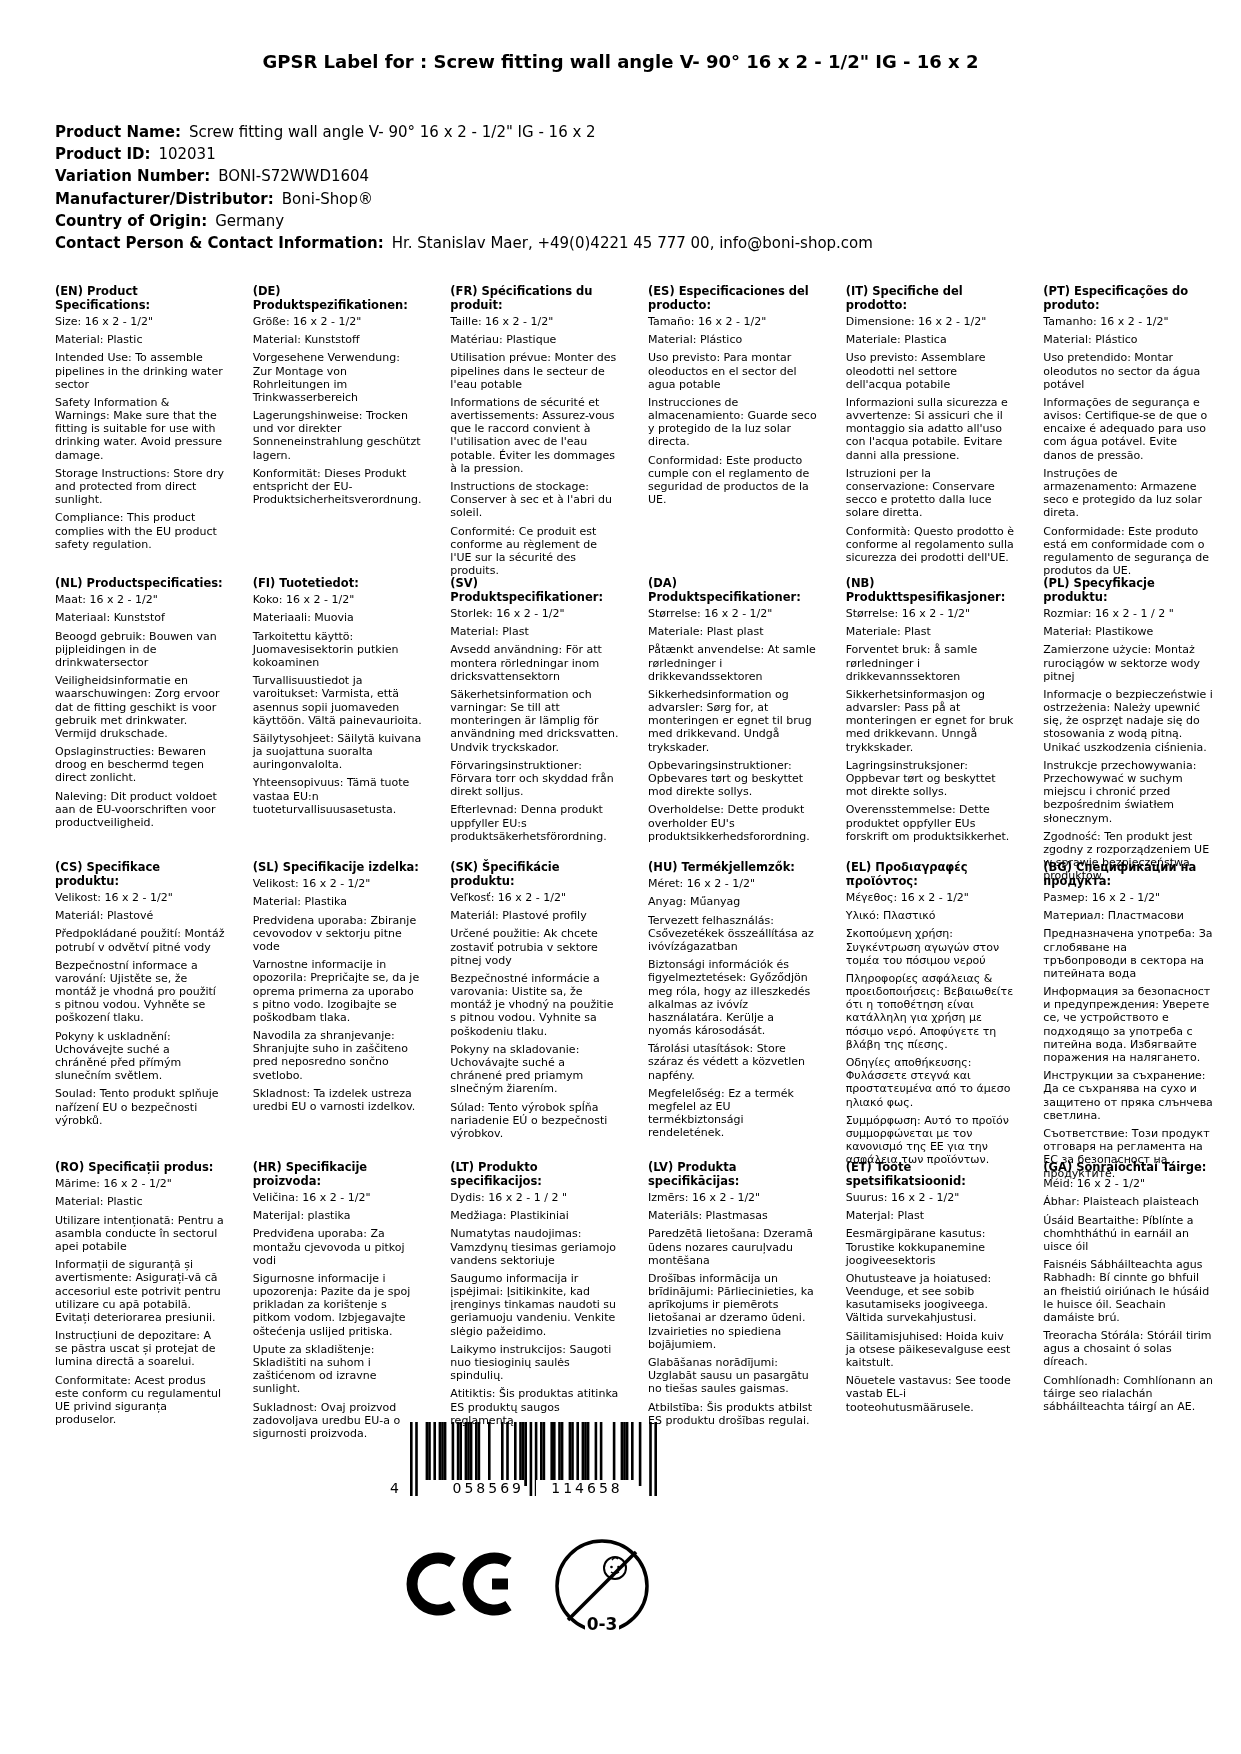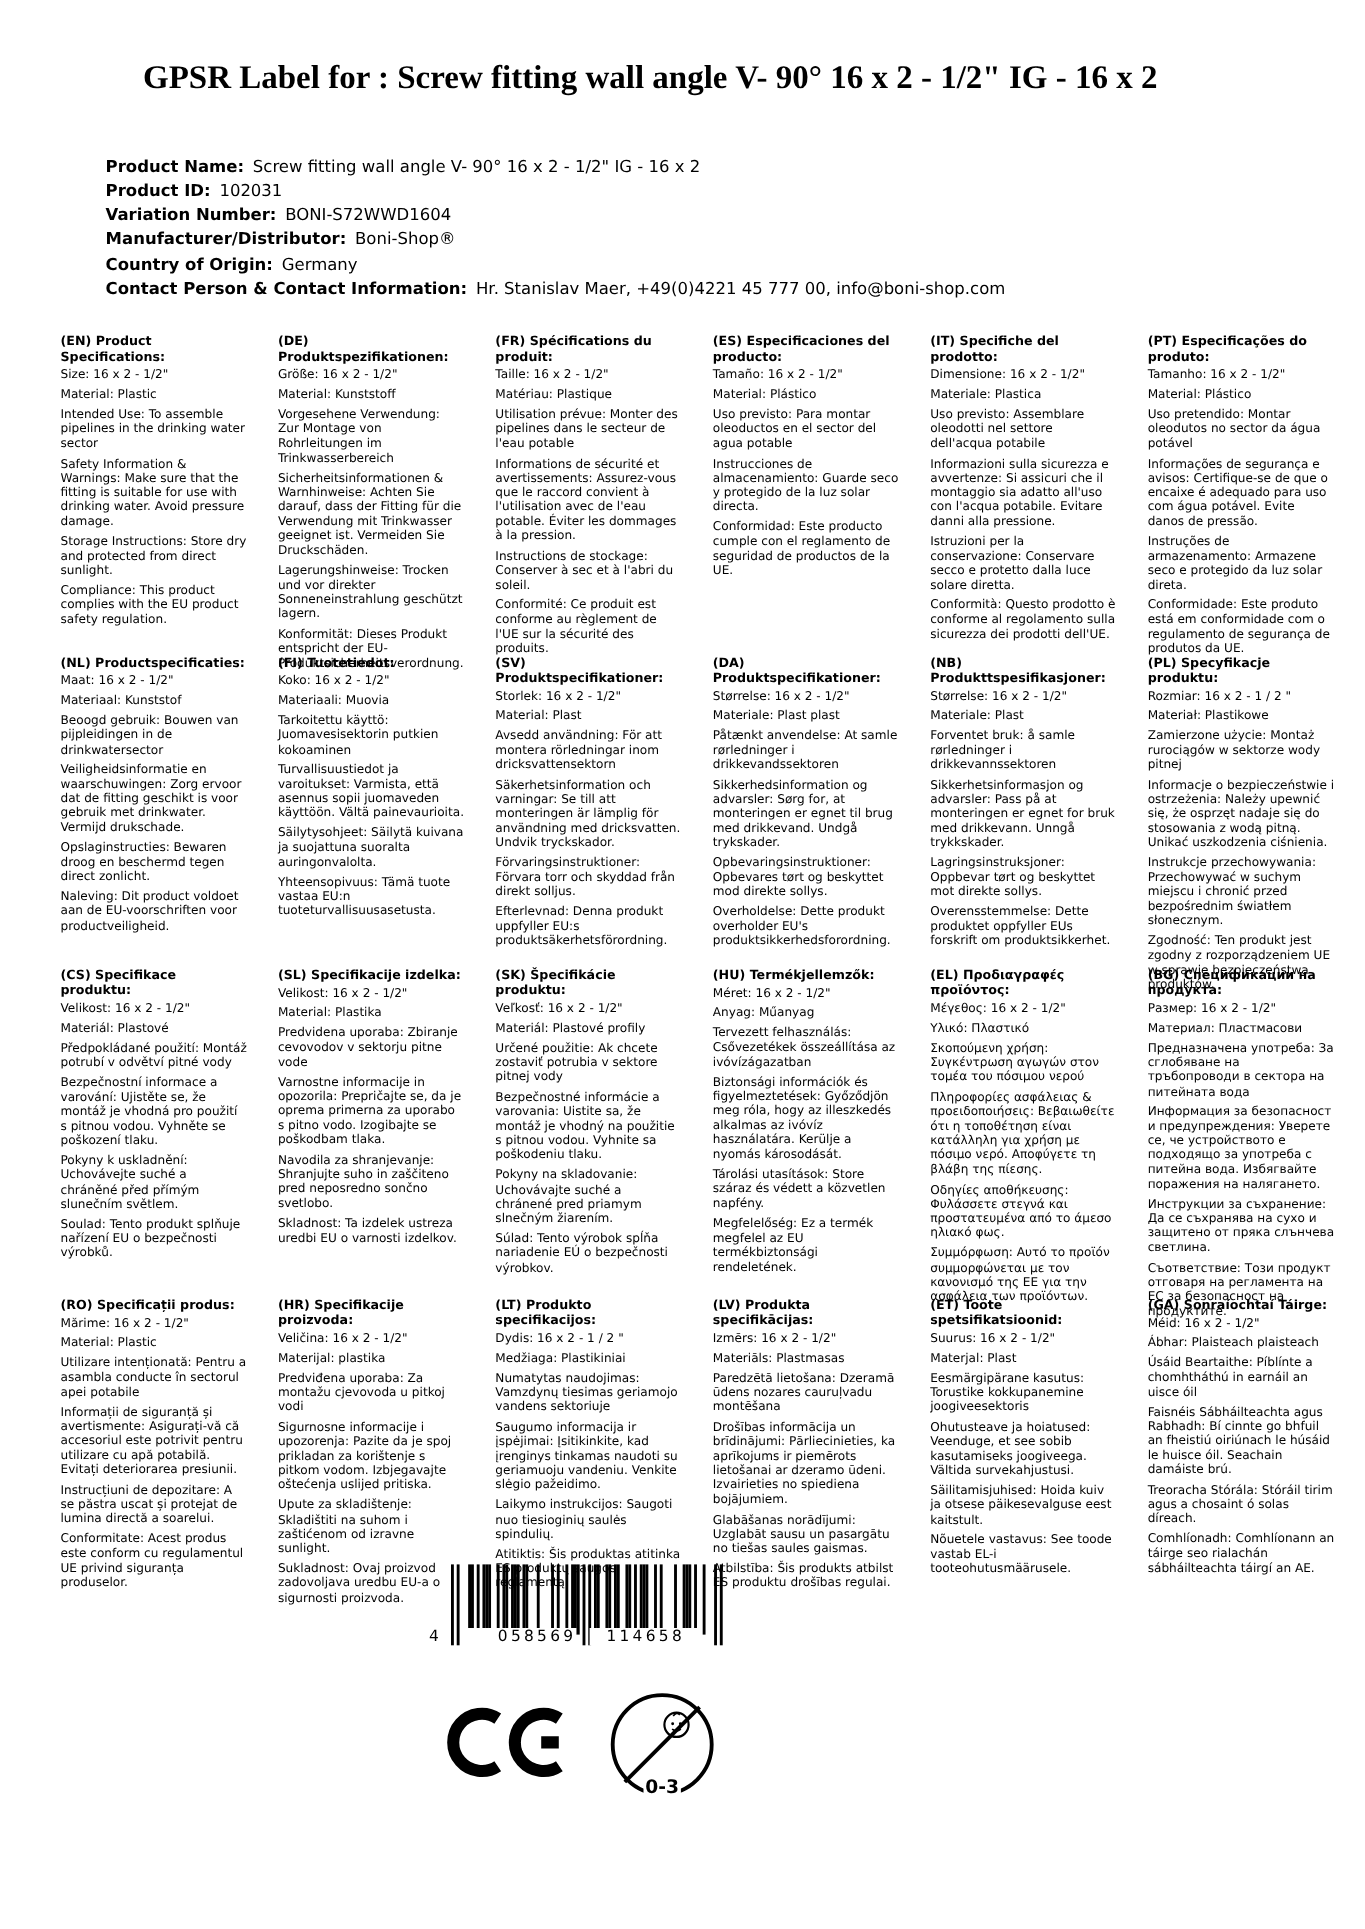--- a/index.html
+++ b/index.html
@@ -2,26 +2,26 @@
 <html><head>
 <meta charset="utf-8">
 <style>
   html,body{margin:0;padding:0;}
   body{
     width:1241px;height:1754px;background:#ffffff;color:#000000;
     font-family:"DejaVu Sans","Liberation Sans",sans-serif;
     position:relative;overflow:hidden;
   }
   .page-title{
-    margin:48px 130px 0 130px;
-    font-size:30px;font-weight:bold;line-height:1.55;font-family:Liberation Serif, serif;
+    margin:48px 130px 0 130px;text-align:center;
+    font-size:18px;font-weight:bold;line-height:1.55;
   }
   .product-info{margin:46px 0 0 55px;font-size:15px;}
   .pi-row{margin-bottom:2px;line-height:1.35;}
-  .pi-label{font-weight:bold;margin-right:8px;margin-left:41px;}
+  .pi-label{font-weight:bold;margin-right:8px;}
   .spec-grid{
     display:grid;grid-template-columns:repeat(6,1fr);
     grid-template-rows:280px 272px 288px auto;
     margin:32px 12px 0 55px;
     gap:12px;
   }
   .spec-block{padding-right:16px;font-size:11px;line-height:1.2;}
   .spec-heading{font-weight:bold;font-size:11.5px;margin:0 0 2px 0;}
   .spec-par{margin:0 0 5px 0;}
   .barcode{position:absolute;left:390px;top:1422px;width:268px;height:84px;}
@@ -55,21 +55,20 @@
       <p class="spec-par">Intended Use: To assemble pipelines in the drinking water sector</p>
       <p class="spec-par">Safety Information &amp; Warnings: Make sure that the fitting is suitable for use with drinking water. Avoid pressure damage.</p>
       <p class="spec-par">Storage Instructions: Store dry and protected from direct sunlight.</p>
       <p class="spec-par">Compliance: This product complies with the EU product safety regulation.</p>
     </div>
     <div class="spec-block">
       <div class="spec-heading">(DE) Produktspezifikationen:</div>
       <p class="spec-par">Größe: 16 x 2 - 1/2"</p>
       <p class="spec-par">Material: Kunststoff</p>
       <p class="spec-par">Vorgesehene Verwendung: Zur Montage von Rohrleitungen im Trinkwasserbereich</p>
-      <p class="spec-par">Sicherheitsinformationen &amp; Warnhinweise: Achten Sie darauf, dass der Fitting für die Verwendung mit Trinkwasser geeignet ist. Vermeiden Sie Druckschäden.</p>
       <p class="spec-par">Lagerungshinweise: Trocken und vor direkter Sonneneinstrahlung geschützt lagern.</p>
       <p class="spec-par">Konformität: Dieses Produkt entspricht der EU-Produktsicherheitsverordnung.</p>
     </div>
     <div class="spec-block">
       <div class="spec-heading">(FR) Spécifications du produit:</div>
       <p class="spec-par">Taille: 16 x 2 - 1/2"</p>
       <p class="spec-par">Matériau: Plastique</p>
       <p class="spec-par">Utilisation prévue: Monter des pipelines dans le secteur de l'eau potable</p>
       <p class="spec-par">Informations de sécurité et avertissements: Assurez-vous que le raccord convient à l'utilisation avec de l'eau potable. Éviter les dommages à la pression.</p>
       <p class="spec-par">Instructions de stockage: Conserver à sec et à l'abri du soleil.</p>

